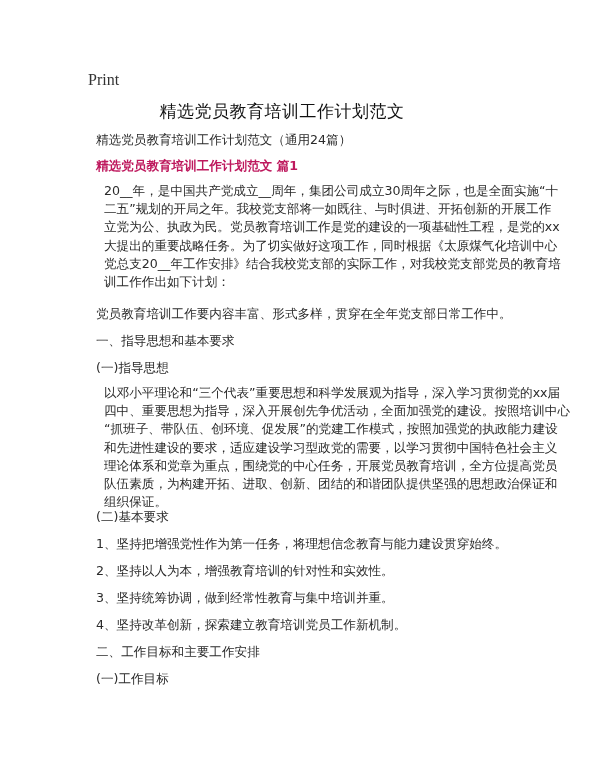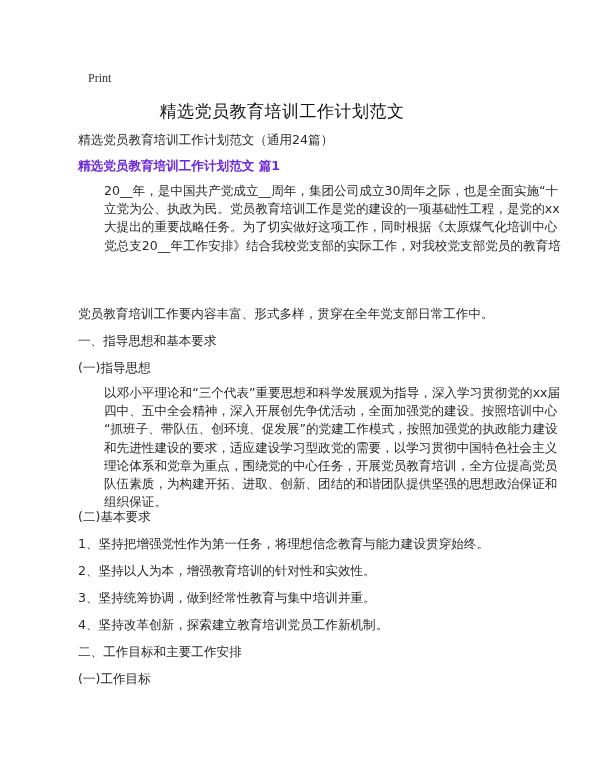--- a/index.html
+++ b/index.html
@@ -1,54 +1,56 @@
 <!DOCTYPE html>
 <html><head>
 <meta charset="utf-8">
 <style>
   html, body { margin: 0; padding: 0; background: #ffffff; }
   body { width: 600px; height: 776px; overflow: hidden; position: relative;
          font-family: "DejaVu Sans", "Liberation Sans", sans-serif; color: #2a2a2a; }
   .print { position: absolute; left: 88px; top: 71px; font-family: "Liberation Serif", serif;
-           font-size: 12px; color: #333; }
+           font-size: 16px; color: #333; }
   .title { position: absolute; left: 0; width: 564px; top: 100px; text-align: center;
            font-size: 17px; color: #111; letter-spacing: 0.5px; }
-  .line { position: absolute; left: 78px; font-size: 12.6px; white-space: nowrap; color: #2a2a2a; }
-  .bold { font-weight: bold; color: #6d28d9; }
+  .line { position: absolute; left: 96px; font-size: 12.6px; white-space: nowrap; color: #2a2a2a; }
+  .bold { font-weight: bold; color: #be185d; }
   .para { position: absolute; left: 88px; width: 432px; font-size: 12.6px; line-height: 18.2px;
           color: #2a2a2a; margin-left: 16px; }
   .para .ln { display: block; white-space: nowrap; }
 </style>
 </head>
 <body>
 
 <div class="print">Print</div>
 
 <div class="title">精选党员教育培训工作计划范文</div>
 
 <div class="line" style="top:132px;">精选党员教育培训工作计划范文（通用24篇）</div>
 
 <div class="line bold" style="top:158px;">精选党员教育培训工作计划范文 篇1</div>
 
 <div class="para" style="top:182px;">
   <span class="ln">20__年，是中国共产党成立__周年，集团公司成立30周年之际，也是全面实施“十</span>
+  <span class="ln">二五”规划的开局之年。我校党支部将一如既往、与时俱进、开拓创新的开展工作</span>
   <span class="ln">立党为公、执政为民。党员教育培训工作是党的建设的一项基础性工程，是党的xx</span>
   <span class="ln">大提出的重要战略任务。为了切实做好这项工作，同时根据《太原煤气化培训中心</span>
   <span class="ln">党总支20__年工作安排》结合我校党支部的实际工作，对我校党支部党员的教育培</span>
+  <span class="ln">训工作作出如下计划：</span>
 </div>
 
 <div class="line" style="top:306px;">党员教育培训工作要内容丰富、形式多样，贯穿在全年党支部日常工作中。</div>
 
 <div class="line" style="top:333px;">一、指导思想和基本要求</div>
 
 <div class="line" style="top:360px;">(一)指导思想</div>
 
 <div class="para" style="top:384px;">
   <span class="ln">以邓小平理论和“三个代表”重要思想和科学发展观为指导，深入学习贯彻党的xx届</span>
-  <span class="ln">四中、五中全会精神，深入开展创先争优活动，全面加强党的建设。按照培训中心</span>
+  <span class="ln">四中、重要思想为指导，深入开展创先争优活动，全面加强党的建设。按照培训中心</span>
   <span class="ln">“抓班子、带队伍、创环境、促发展”的党建工作模式，按照加强党的执政能力建设</span>
   <span class="ln">和先进性建设的要求，适应建设学习型政党的需要，以学习贯彻中国特色社会主义</span>
   <span class="ln">理论体系和党章为重点，围绕党的中心任务，开展党员教育培训，全方位提高党员</span>
   <span class="ln">队伍素质，为构建开拓、进取、创新、团结的和谐团队提供坚强的思想政治保证和</span>
   <span class="ln">组织保证。</span>
 </div>
 
 <div class="line" style="top:509px;">(二)基本要求</div>
 
 <div class="line" style="top:536px;">1、坚持把增强党性作为第一任务，将理想信念教育与能力建设贯穿始终。</div>

